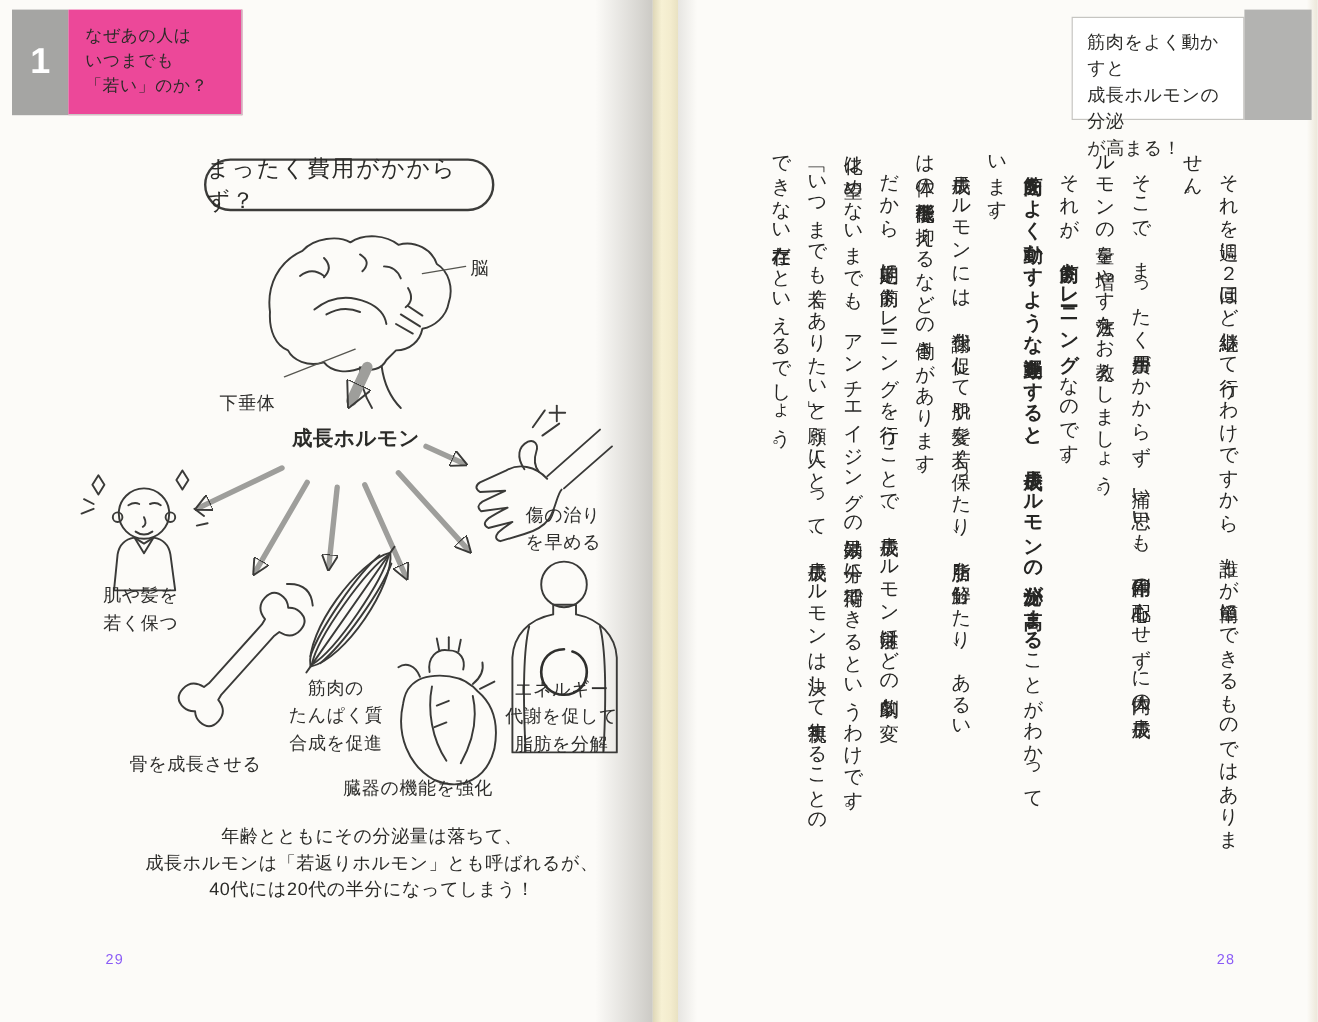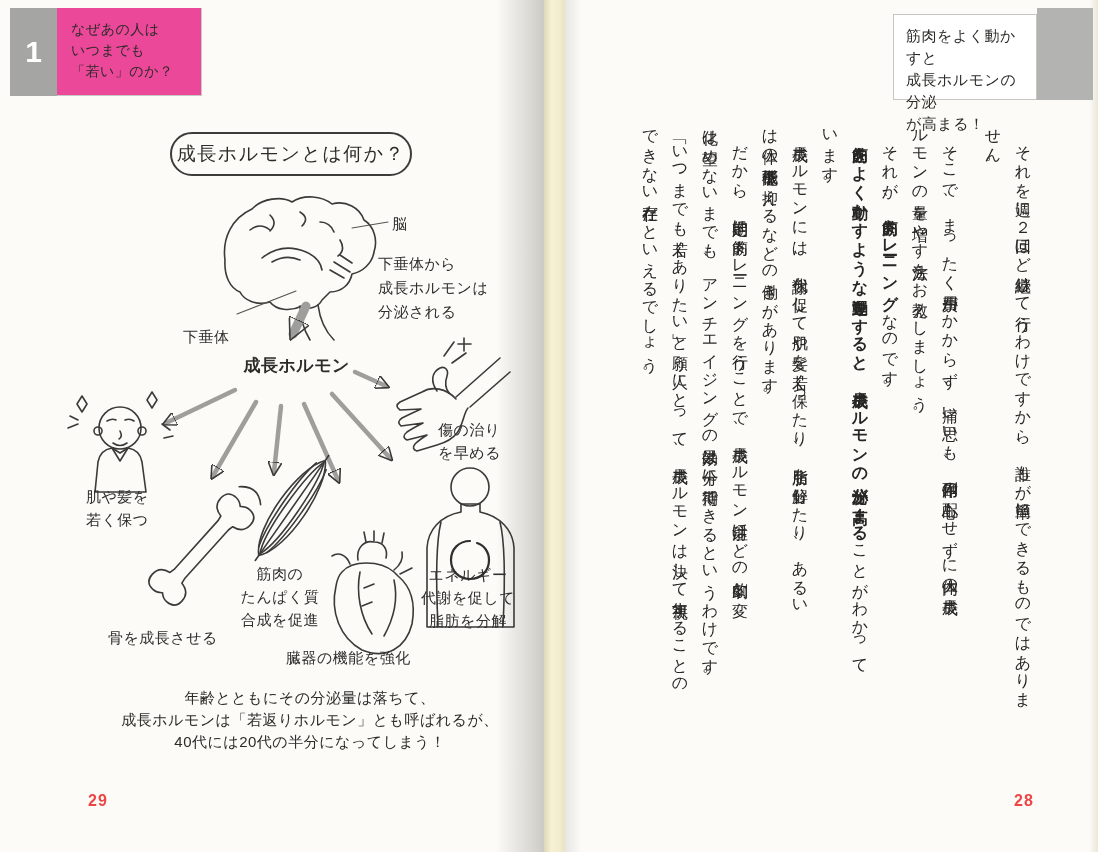--- a/index.html
+++ b/index.html
@@ -32,21 +32,21 @@
   
   .diagram-title{position:absolute;left:170px;top:132px;width:238px;height:40px;
     border:2px solid #3c3c3a;border-radius:22px;display:flex;align-items:center;justify-content:center;
     font-size:19px;letter-spacing:1.5px;}
   .lbl{position:absolute;font-size:15px;line-height:23px;letter-spacing:0.5px;color:#2e2e2c;}
   .center{text-align:center;}
   .oval-label{position:absolute;left:234px;top:354px;width:116px;text-align:right;
     font-size:17px;font-weight:bold;letter-spacing:0.5px;}
   .footnote{position:absolute;left:88px;top:687px;width:444px;text-align:center;
     font-size:15px;line-height:22px;letter-spacing:0.5px;}
-  .pgnum{position:absolute;font-size:16px;color:#ef4444;letter-spacing:1px;font-weight:bold;}
+  .pgnum{position:absolute;font-size:12px;color:#8b5cf6;letter-spacing:1px;}
 
   
   .vtext{position:absolute;left:606px;top:118px;width:426px;height:666px;
     writing-mode:vertical-rl;font-family:"Liberation Serif",serif;font-size:16px;
     color:#262624;letter-spacing:0.6px;}
   .vcol{margin-left:13px;line-height:17px;height:666px;}
   .ind{padding-top:16px;}
   .gap-r{margin-right:26px;}
   .goth{font-family:"Liberation Sans",sans-serif;font-weight:bold;}
 
@@ -208,29 +208,24 @@
       <path d="M461,504 L461,512 C440,516 428,530 427,548 L427,627 L514,627 L514,548
                C513,530 500,516 480,512 L480,504 Z" fill="#d6d6d4"></path>
       <path d="M441,522 C436,542 436,585 438,626"></path>
         <path d="M500,522 C505,542 505,585 503,626"></path>
       <path class="spiral" d="M470,541 C459,541 451,549 451,560 C451,571 459,579 470,579
                C481,579 489,571 489,560 C489,552 484,545 477,543"></path>
       <path class="noline" d="M472,536 L483,543 L472,550 Z" fill="#2f2f2d"></path>
     </g>
   </svg>
 
-  <div class="diagram-title">成長ホルモンとは何か？</div>
+  <div class="diagram-title">まったく費用がかからず？</div>
 
   <div class="lbl" style="left:392px;top:212px;">脳</div>
 
-  <div class="lbl" style="left:378px;top:252px;line-height:24px;">
-    <div>下垂体から</div>
-    <div>成長ホルモンは</div>
-    <div>分泌される</div>
-  </div>
 
   <div class="lbl" style="left:183px;top:300px;margin-top:25px;">下垂体</div>
 
   <div class="oval-label">成長ホルモン</div>
 
   <div class="lbl" style="left:86px;top:485px;">
     <div>肌や髪を</div>
     <div>若く保つ</div>
   </div>
 

